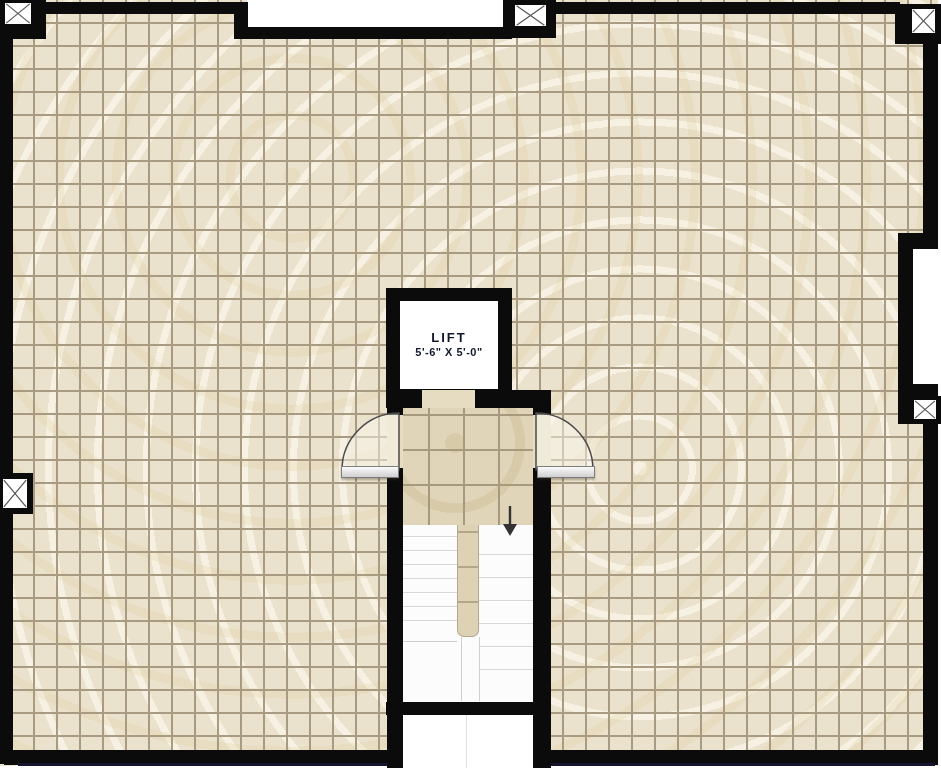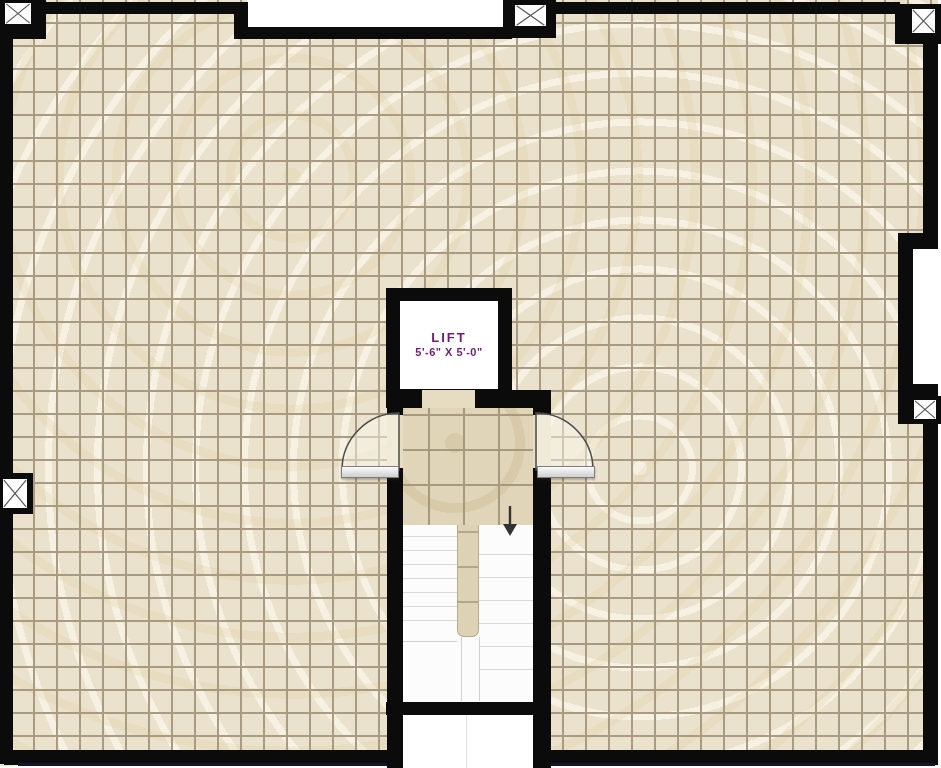--- a/index.html
+++ b/index.html
@@ -41,21 +41,21 @@
     box-shadow:0 2px 2px rgba(60,50,30,0.35);
   }
   .divider{
     background-color:#ddd2b4;
     background-image:repeating-linear-gradient(0deg, rgba(0,0,0,0) 0 33px, #b3a689 33px 35px);
     border:1px solid #b5a88d;border-top:none;border-radius:0 0 7px 7px;box-sizing:border-box;
   }
   .gapfill{background:#e5dcc2;}
   .lifttext{
     display:flex;flex-direction:column;align-items:center;justify-content:center;
-    color:#701a75;text-align:center;
+    color:#0f172a;text-align:center;
   }
   .lifttext .l1{font-size:13px;font-weight:bold;letter-spacing:2px;line-height:15px;}
   .lifttext .l2{font-size:11px;font-weight:bold;letter-spacing:0.5px;line-height:15px;}
   .baseline{background:#14142e;}
 </style>
 </head>
 <body>
 
 <div id="stage">
 

